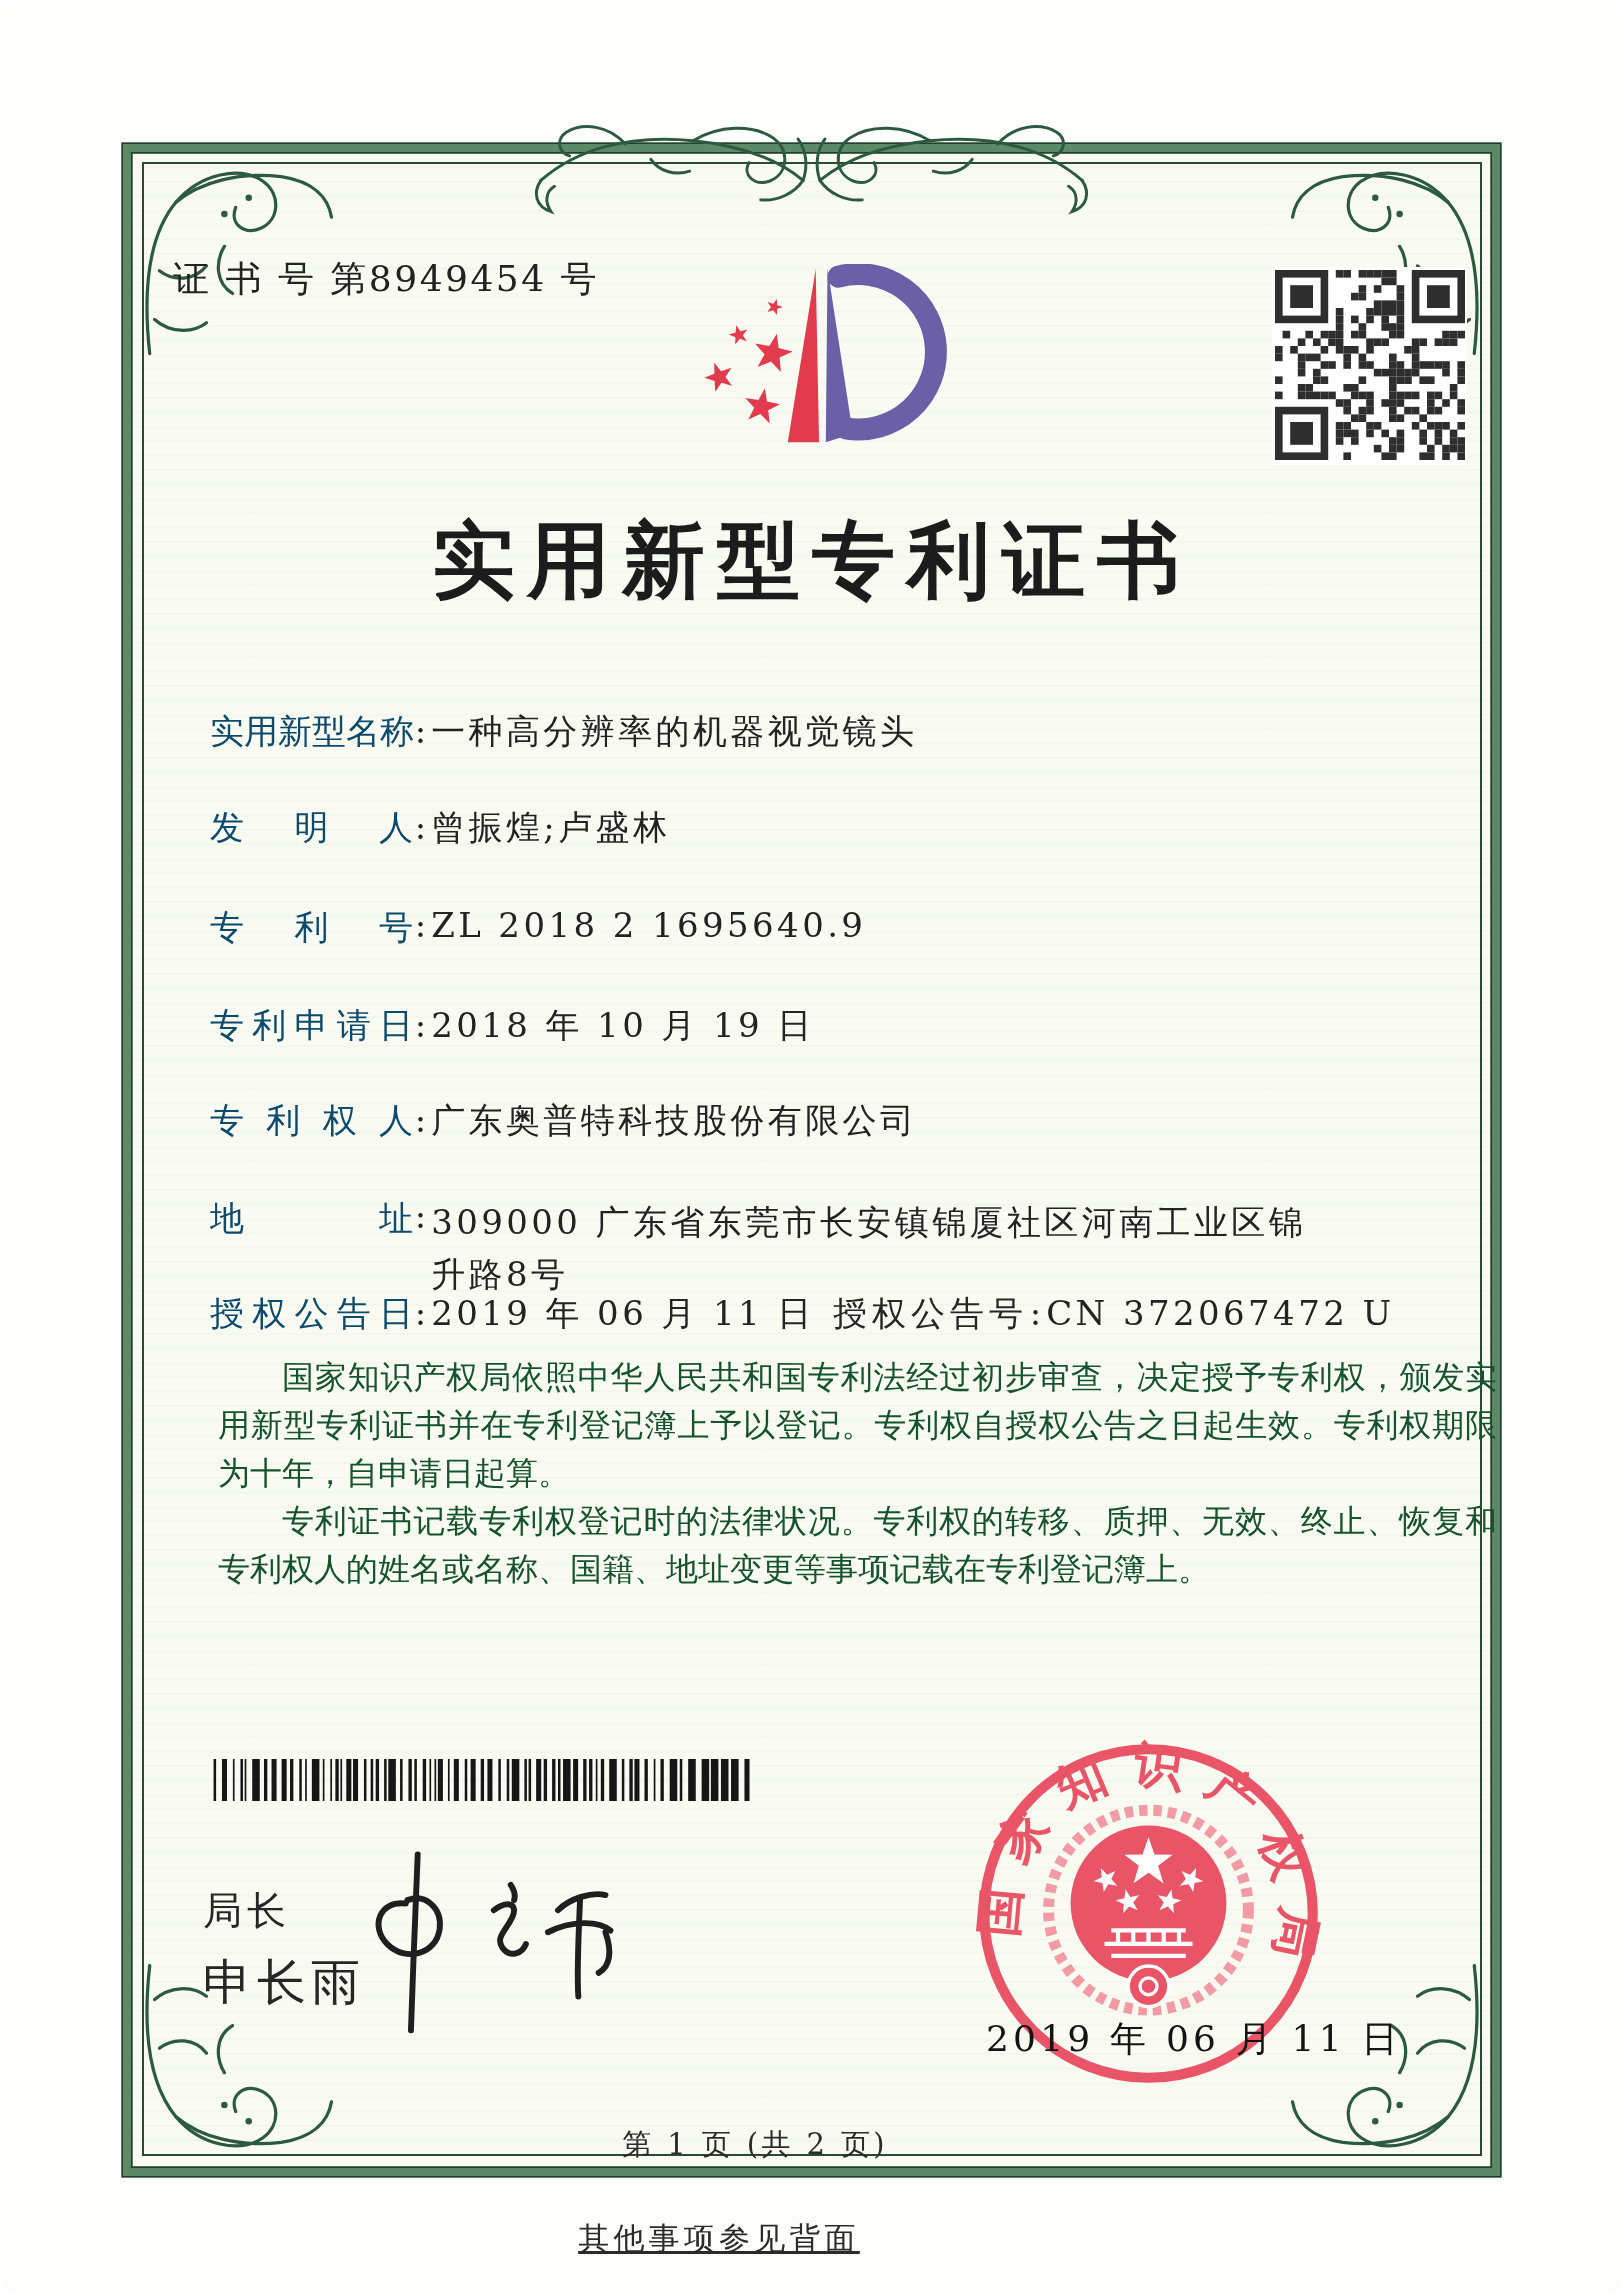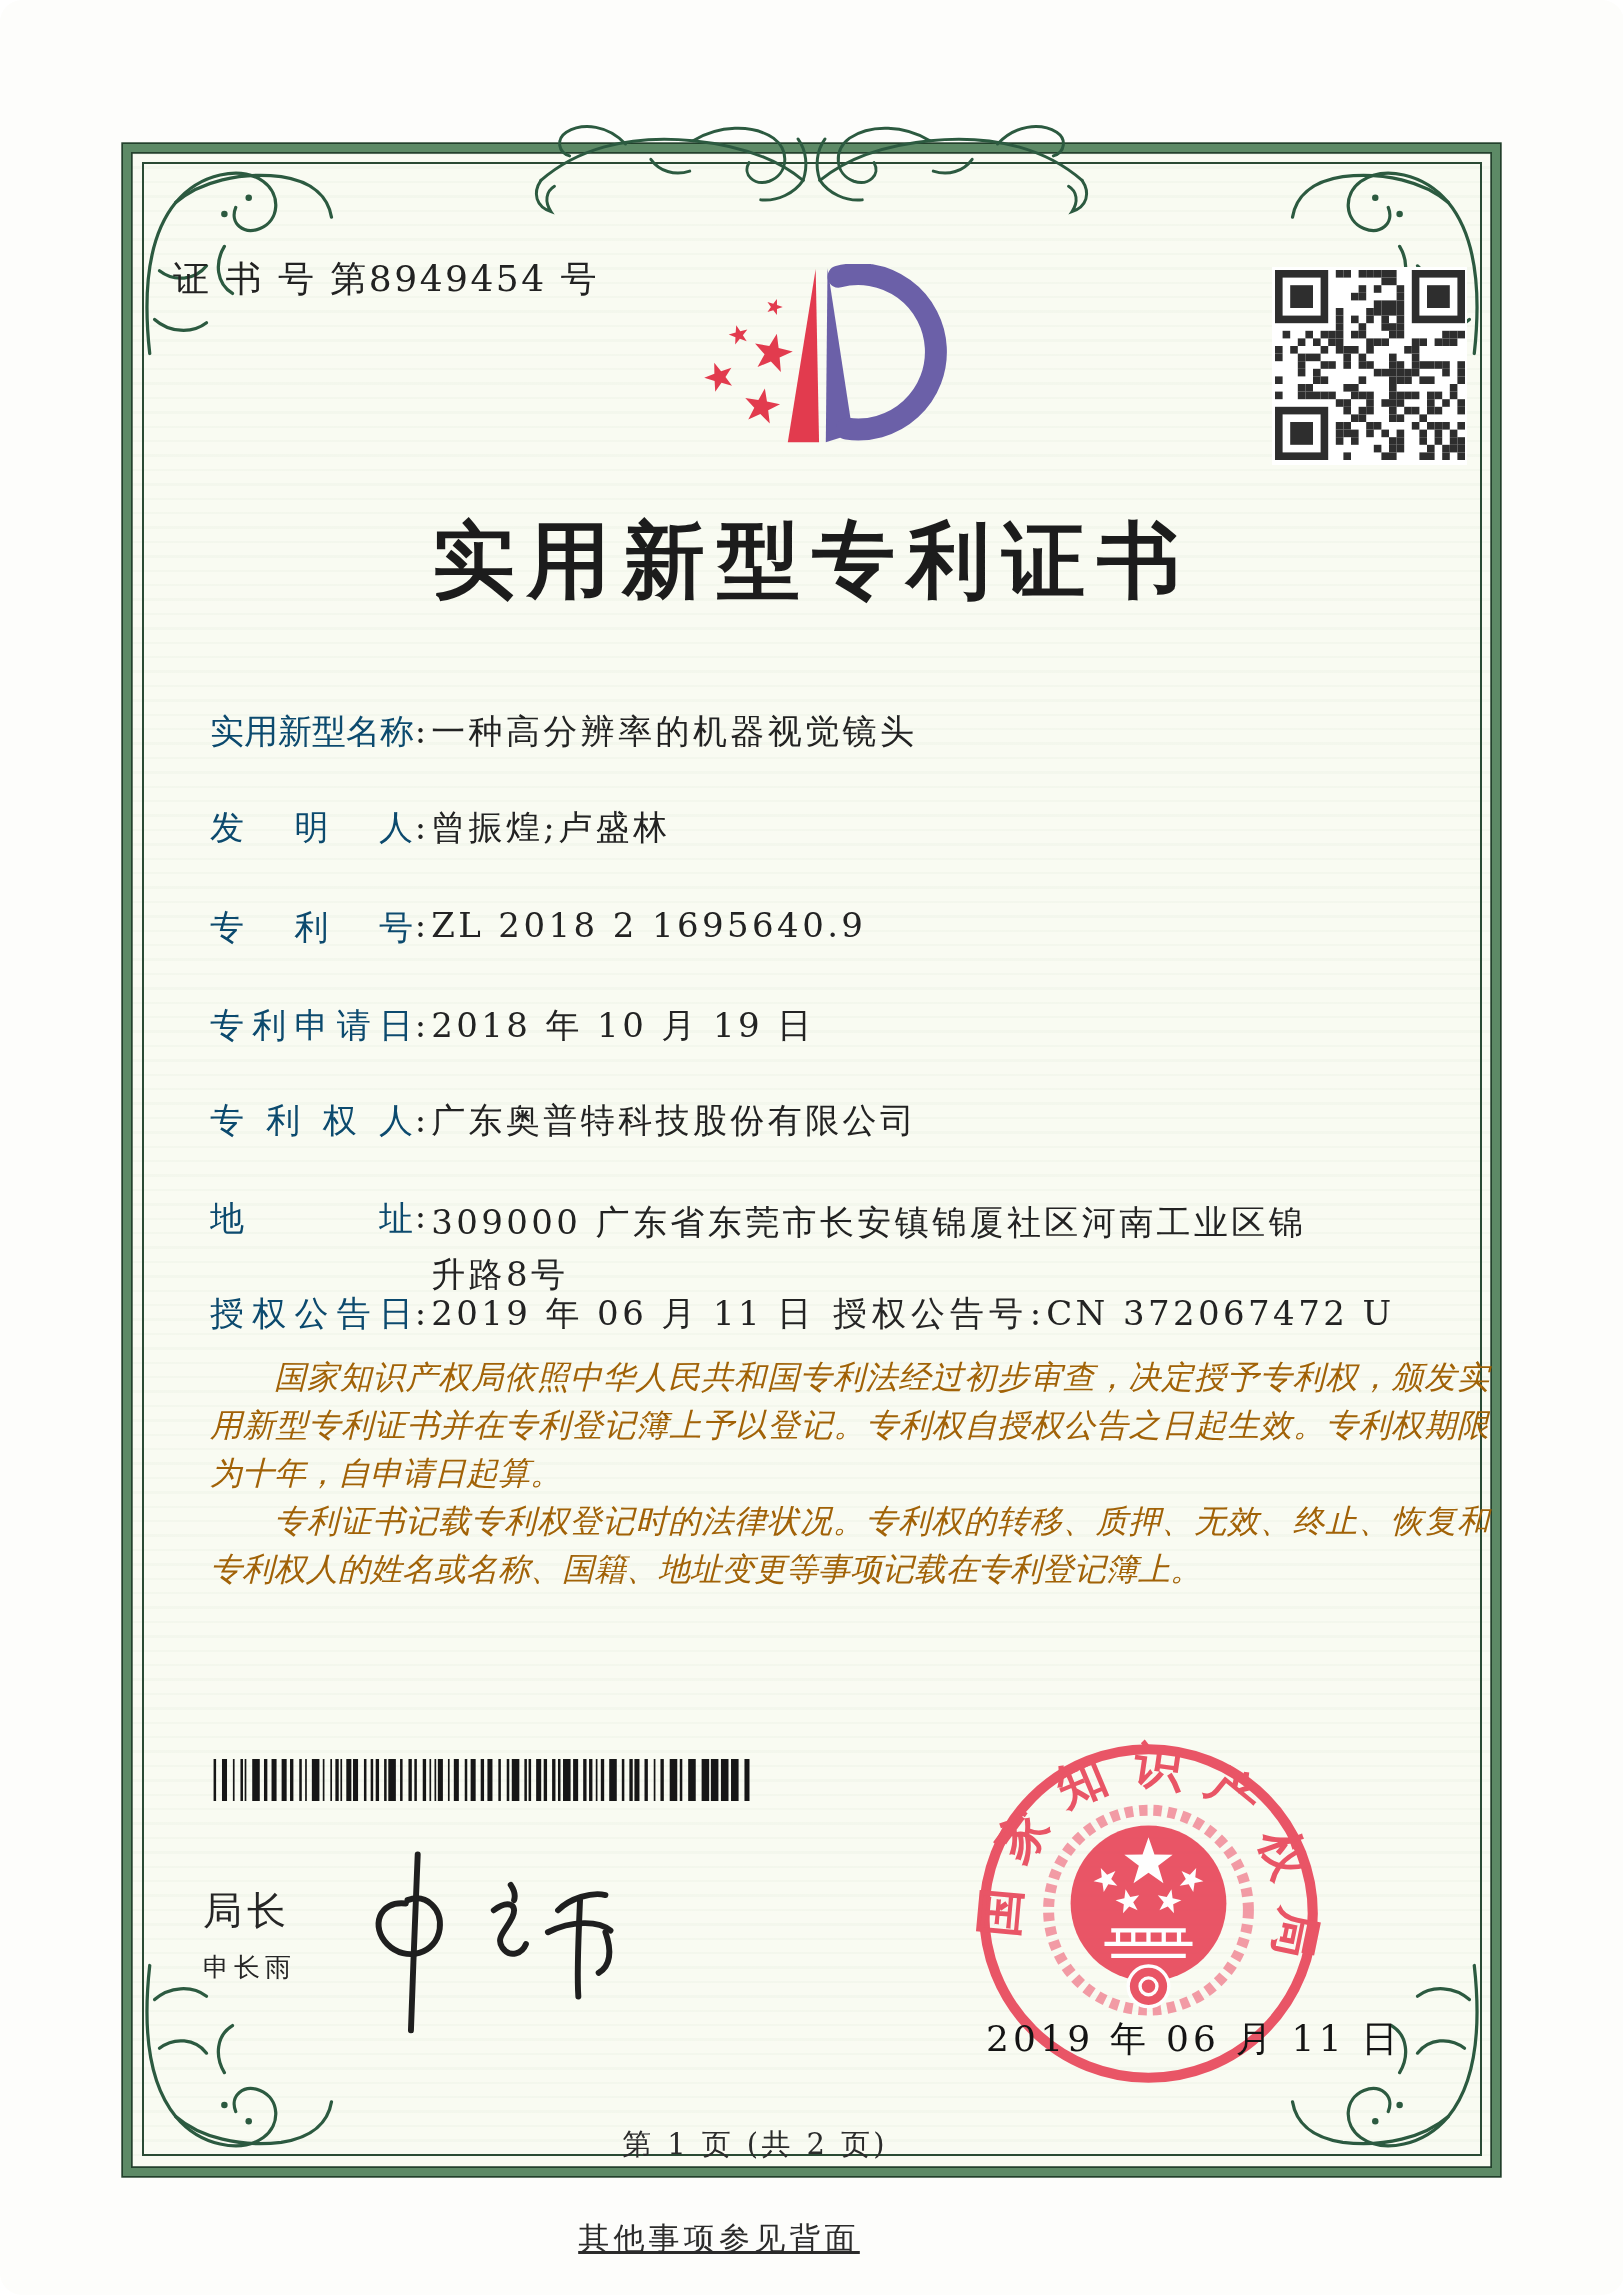--- a/index.html
+++ b/index.html
@@ -44,28 +44,28 @@
     text-align:justify; text-align-last:justify; color:#0c4a6e;
   }
   .colon{display:inline-block; margin-left:1.7px; color:#232323;}
   .fvalue{display:inline-block; margin-left:5px; letter-spacing:3.4px; color:#232323;}
   .row-addr{white-space:normal;}
   .row-addr .fvalue{width:897px; line-height:52px; vertical-align:top;}
   .grant-right{position:absolute; left:623px; top:0; white-space:nowrap;}
   .grant-right .glabel{letter-spacing:5px;}
   
   .body-text{
-    position:absolute; left:210px; top:1353px; width:1279px;
-    font-size:32px; line-height:48px; text-align:justify; color:#a16207;font-style:italic;
+    position:absolute; left:218px; top:1353px; width:1279px;
+    font-size:32px; line-height:48px; text-align:justify; color:#14532d;
   }
   .body-text p{margin:0; text-indent:2em;}
   
   .barcode{position:absolute; left:210px; top:1759px;}
   .signer-title{position:absolute; left:203px; top:1884px; font-size:39px; letter-spacing:5px;}
-  .signer-name{position:absolute; left:203px; top:1950px; font-size:26px; letter-spacing:5px;}
+  .signer-name{position:absolute; left:203px; top:1950px; font-size:49px; letter-spacing:5px;}
   .signature{position:absolute; left:345px; top:1829px;}
   .seal{position:absolute; left:969px; top:1734px; opacity:0.93;}
   .seal-date{
     position:absolute; left:986px; top:2015px; font-size:36px;
     letter-spacing:4.2px; color:#141414; z-index:5;
   }
   .page-num{
     position:absolute; left:550px; top:2125px; width:338px;
     text-align:right; font-size:29px; letter-spacing:3.4px; color:#2b2b2b;
   }

